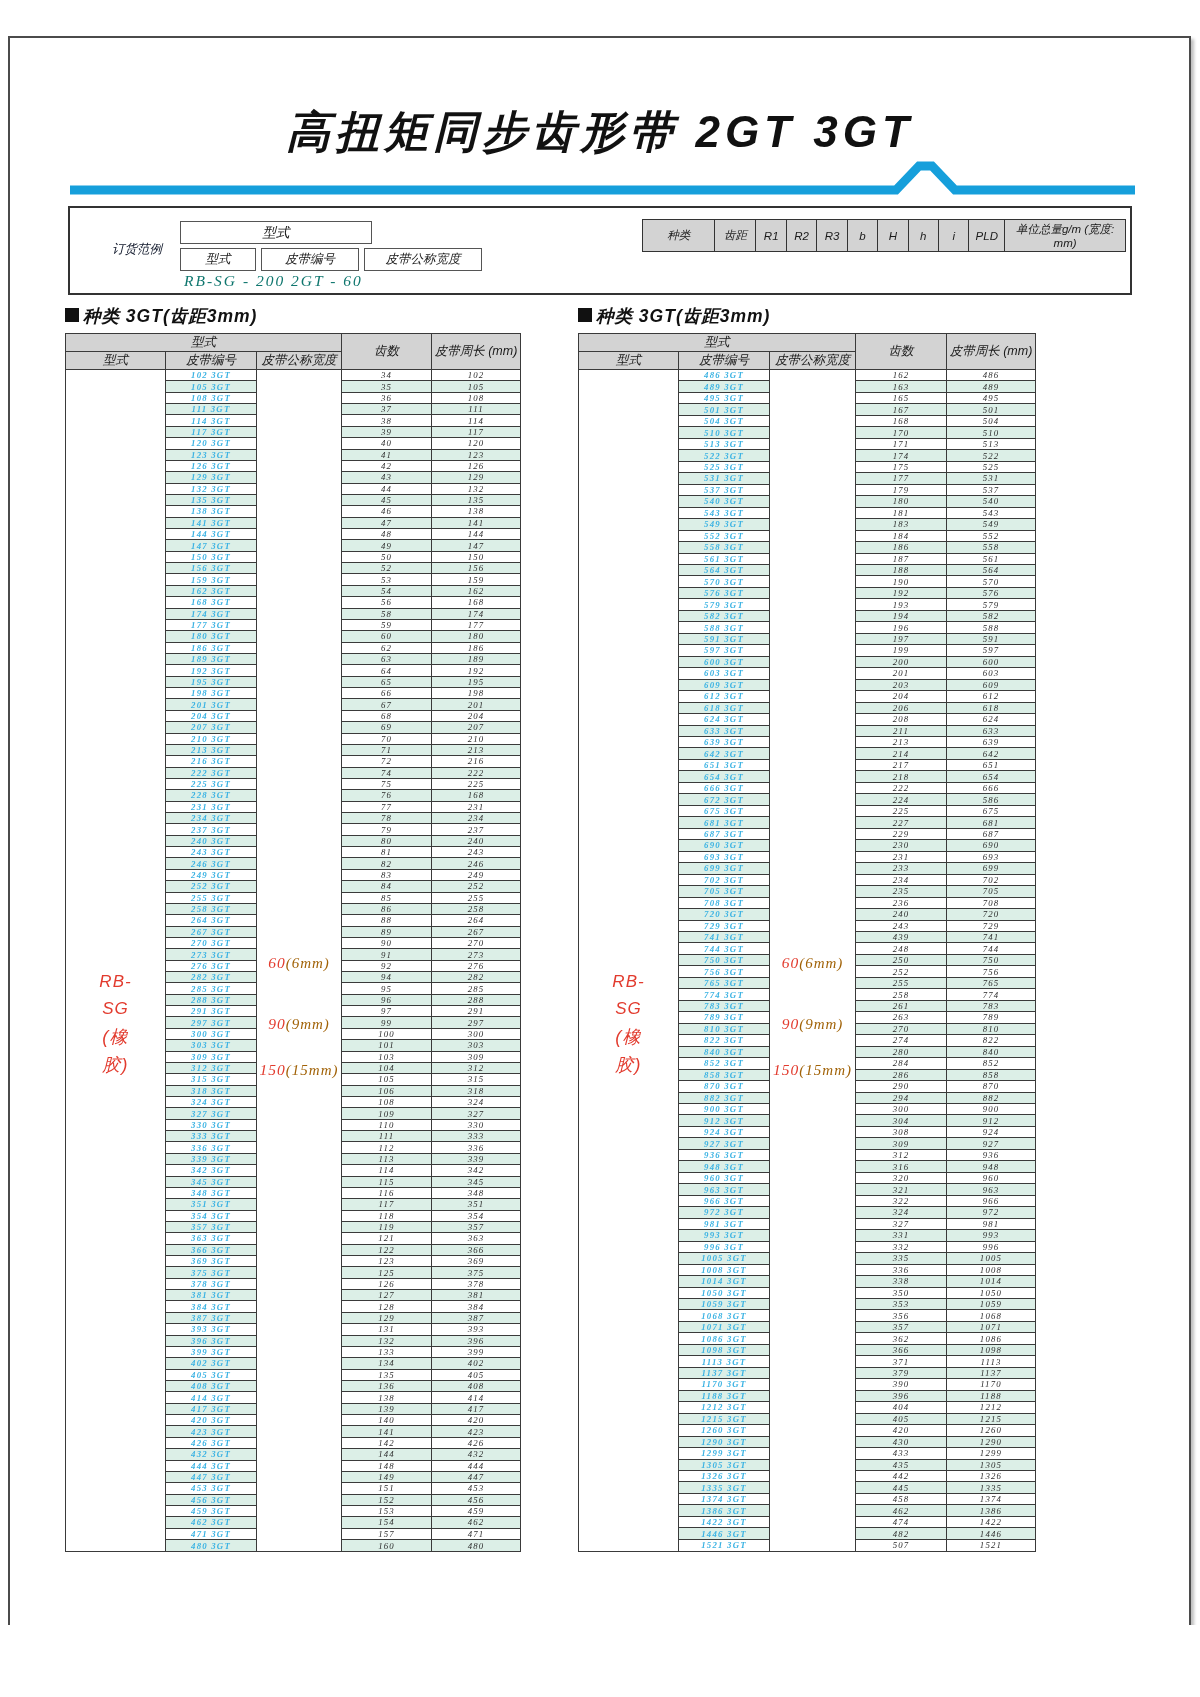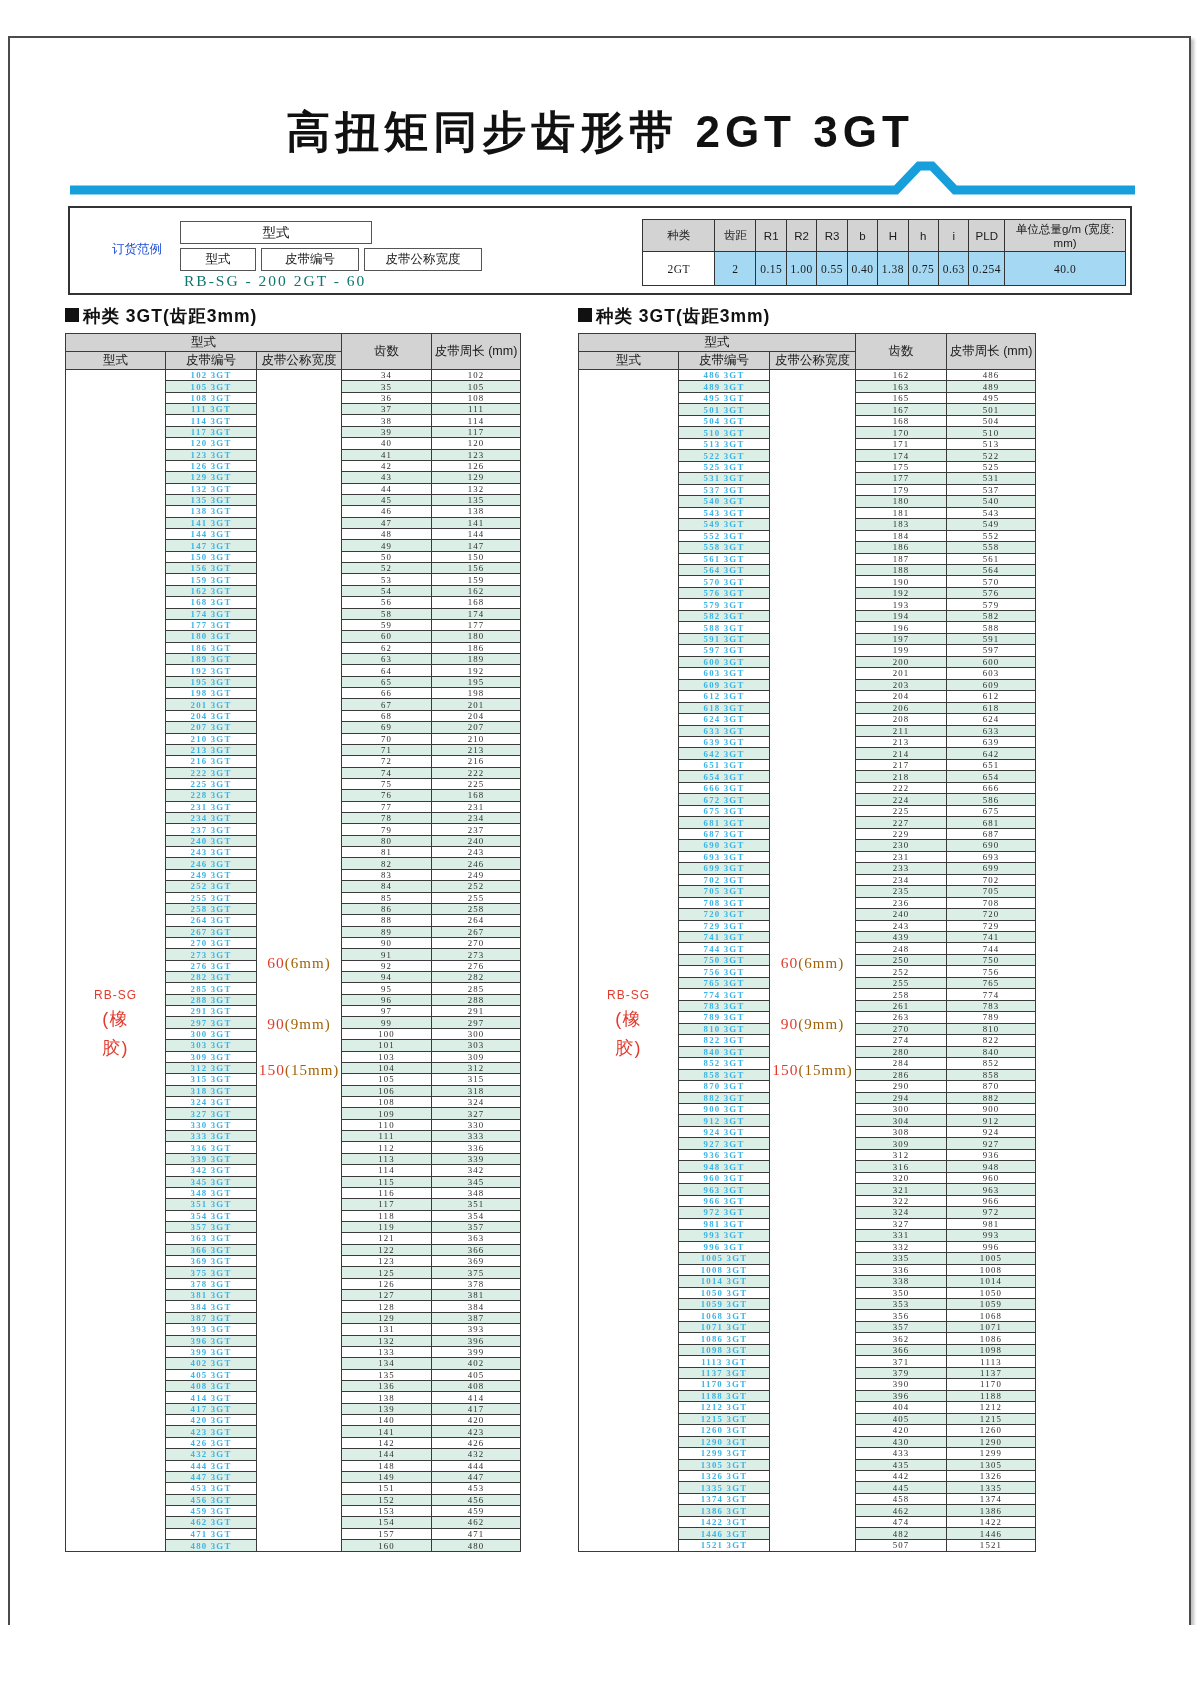--- a/index.html
+++ b/index.html
@@ -1,31 +1,31 @@
 <!DOCTYPE html>
 <html><head>
 <meta charset="utf-8">
 <style>
   * { margin:0; padding:0; box-sizing:border-box; }
   html,body { background:#ffffff; }
   body { font-family:"Liberation Sans", sans-serif; color:#1a1a1a; }
-  .canvas { position:relative; width:1200px; height:1625px; background:#fff; overflow:hidden; }
+  .canvas { position:relative; width:1200px; height:1625px; background:#fff; overflow:hidden;font-style:italic; }
 
   .page-frame { position:absolute; left:8px; top:36px; width:1183px; height:1628px;
     border:2px solid #4b4b4b; box-shadow:3px 3px 3px rgba(0,0,0,.25); }
 
   .doc-title { position:absolute; left:0; top:103px; width:100%; text-align:center;
     font-size:44px; font-weight:bold; letter-spacing:5px; color:#111; }
 
   .rule-svg { position:absolute; left:70px; top:161px; }
 
   
   .order-box { position:absolute; left:68px; top:206px; width:1064px; height:89px;
     border:2px solid #333; background:#fff; }
-  .order-label { position:absolute; left:42px; top:33px; font-size:12.5px; color:#1d4ed8; }
+  .order-label { position:absolute; left:42px; top:33px; font-size:12.5px; color:#0f172a; }
   .type-big-box { position:absolute; left:110px; top:13px; width:192px; height:23px;
     border:1.5px solid #555; display:flex; align-items:center; justify-content:center; font-size:13.5px; }
   .fields-row { position:absolute; left:110px; top:40px; display:flex; gap:5px; }
   .field-box { height:23px; border:1.5px solid #555; display:flex; align-items:center;
     justify-content:center; font-size:12.5px; padding:0 10px; }
   .f0 { width:76px; } .f1 { width:98px; } .f2 { width:118px; }
   .order-value { position:absolute; left:114px; top:64px; font-family:"Liberation Serif", serif;
     font-size:15.5px; letter-spacing:2px; color:#0f766e; }
 
   
@@ -43,21 +43,21 @@
   
   .belt-table { position:absolute; border-collapse:collapse; table-layout:fixed; height:1219px; }
   .belt-table th, .belt-table td { border:1.4px solid #3a3a3a; text-align:center; vertical-align:middle; padding:0; }
   .belt-table thead th { background:#d3d3d3; font-weight:normal; font-size:12.5px; height:17px; }
   .belt-table tbody td { height:1px; font-family:"Liberation Serif", serif; font-size:8.8px; letter-spacing:1.2px; color:#2c2c2c; }
   .belt-table td.belt { color:#3cb3e3; font-weight:bold; }
   .belt-table tr:nth-child(even) td.stripe { background:#dcefe7; }
   .belt-table td.merged { background:#fff; position:relative; }
   .model-block { position:absolute; left:50%; top:55.4%; transform:translate(-50%,-50%);
     text-align:center; line-height:1.6; font-family:"Liberation Sans", sans-serif; }
-  .model-block .model-name { font-size:12px; letter-spacing:1px; }
+  .model-block .model-name { font-size:17px; letter-spacing:1px; }
   .model-block .model-mat { font-size:18px; }
   .red { color:#e23b2e; }
   .wlabel { position:absolute; left:50%; transform:translate(-50%,-50%); white-space:nowrap;
     font-family:"Liberation Serif", serif; font-size:15px; letter-spacing:1px; }
   .wlabel .red { font-size:15.5px; }
   .wlabel .wnote { color:#a16207;margin-top:45px; }
   .wl0 { top:50.2%; } .wl1 { top:55.4%; } .wl2 { top:59.3%; }
 </style>
 </head>
 <body>
@@ -105,33 +105,20 @@
             <th>R3</th>
             <th>b</th>
             <th>H</th>
             <th>h</th>
             <th>i</th>
             <th>PLD</th>
             <th>单位总量g/m (宽度: mm)</th>
           </tr>
         </thead>
       <tbody>
-          <tr>
-            <td class="kind">2GT</td>
-            <td>2</td>
-            <td>0.15</td>
-            <td>1.00</td>
-            <td>0.55</td>
-            <td>0.40</td>
-            <td>1.38</td>
-            <td>0.75</td>
-            <td>0.63</td>
-            <td>0.254</td>
-            <td>40.0</td>
-          </tr>
         </tbody>
     </table>
   </div>
 
   <div class="section-title" style="left:65px; top:304px;">
     <span class="sq"></span><span>种类 3GT(齿距3mm)</span>
   </div>
   <div class="section-title" style="left:578px; top:304px;">
     <span class="sq"></span><span>种类 3GT(齿距3mm)</span>
   </div>

